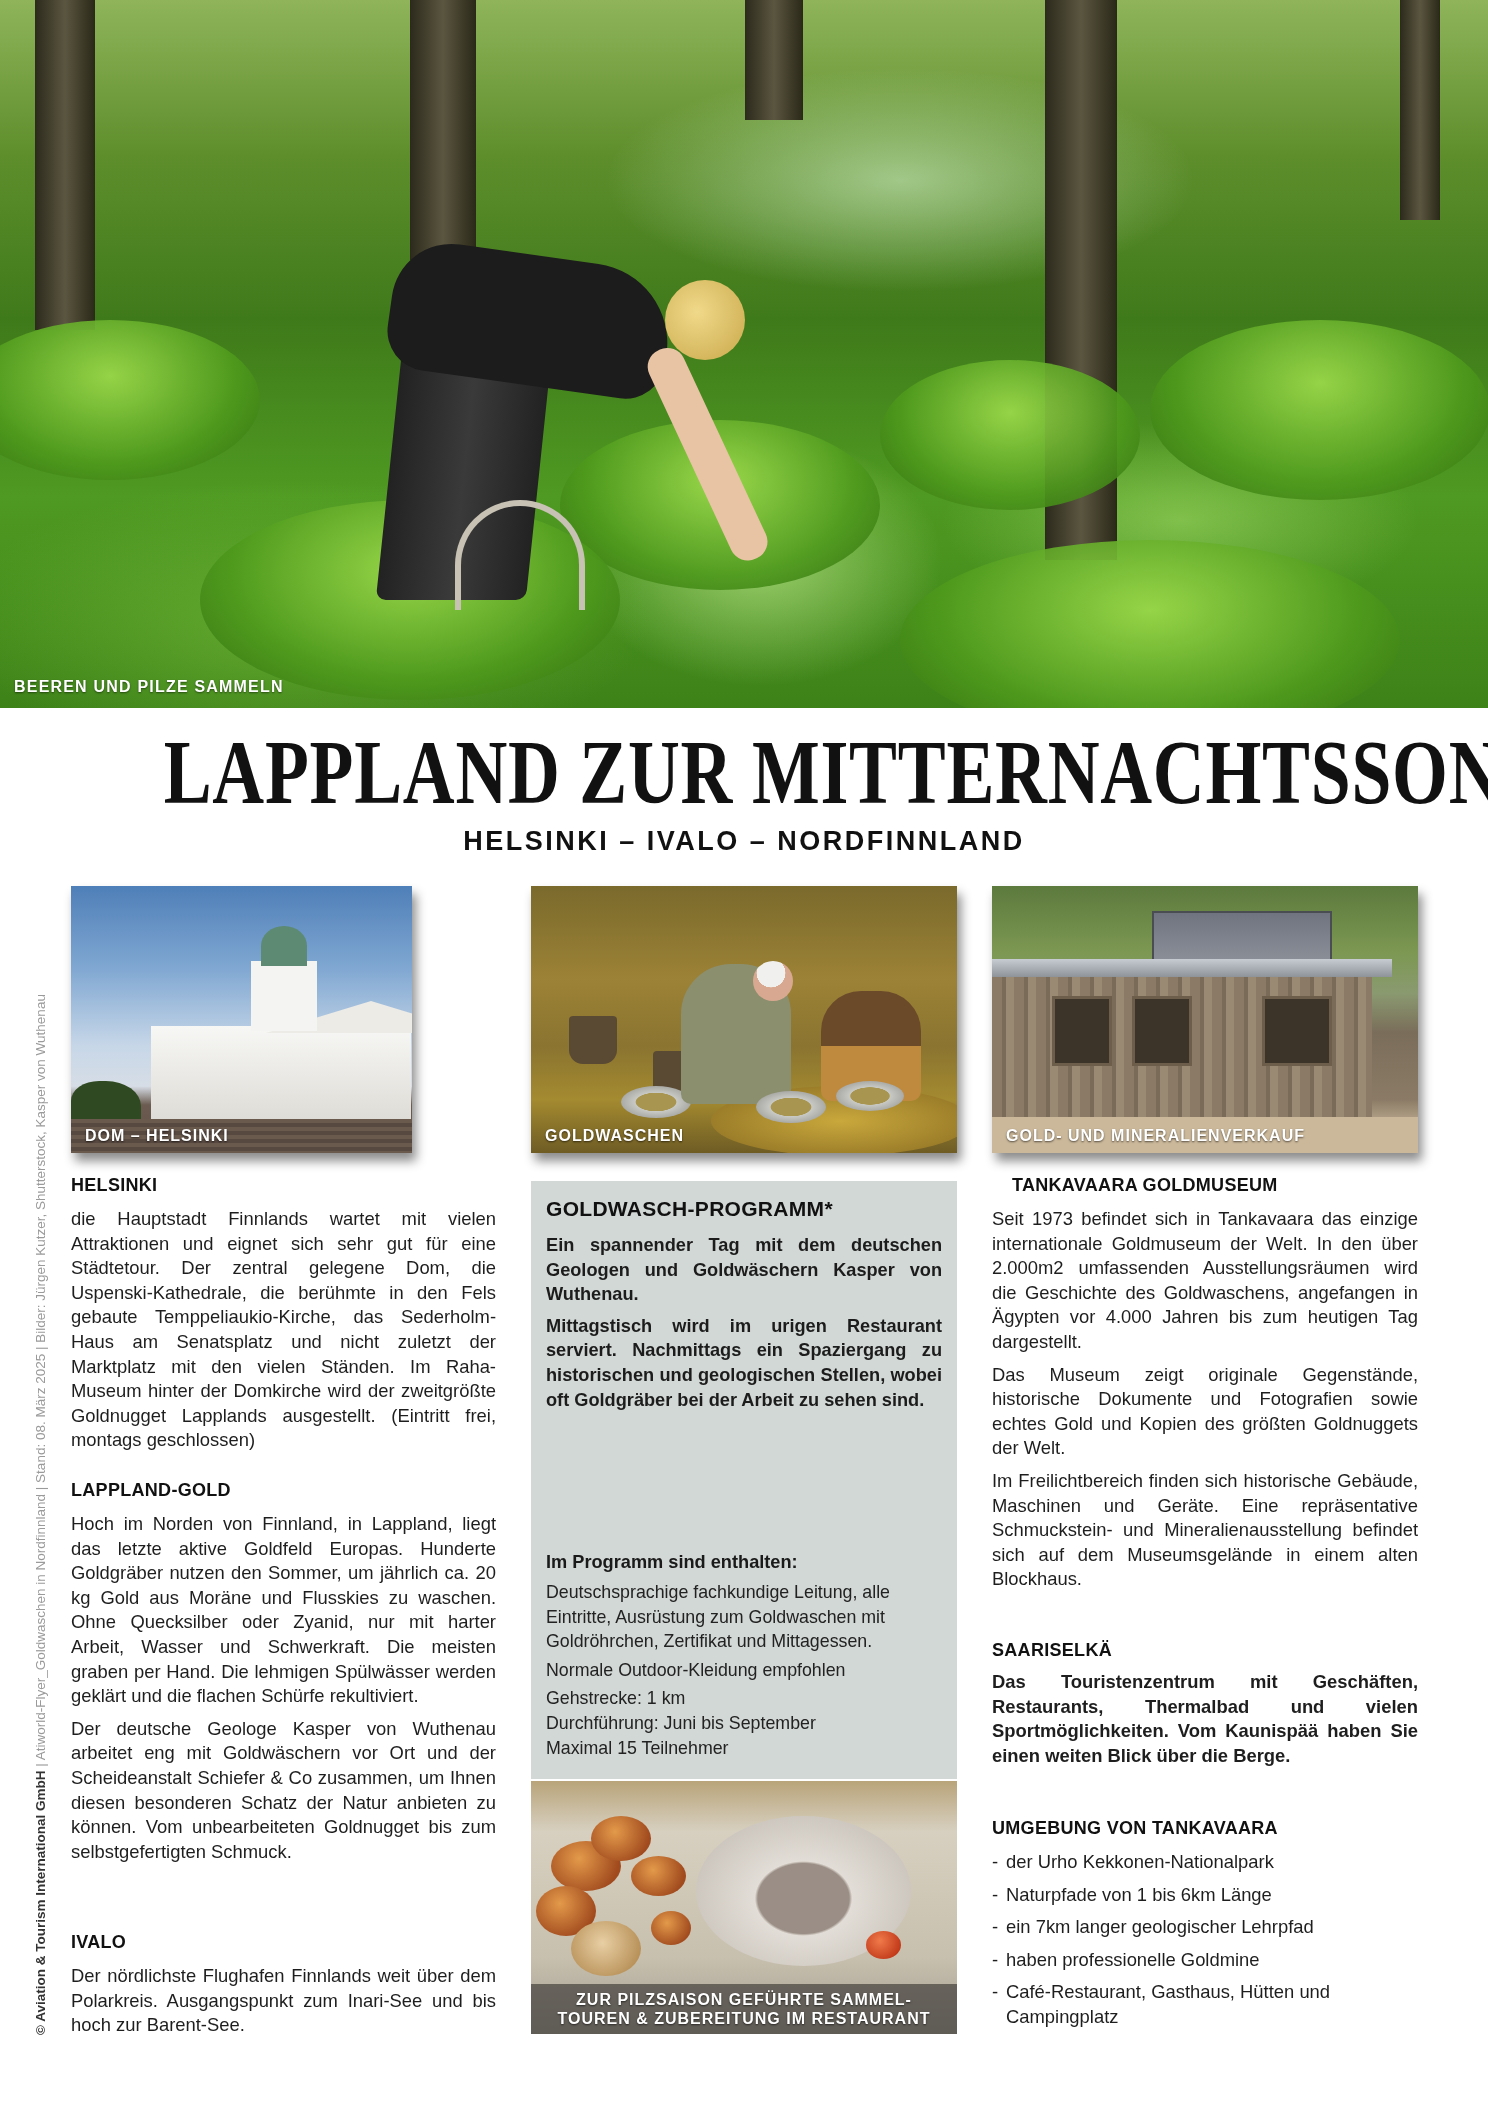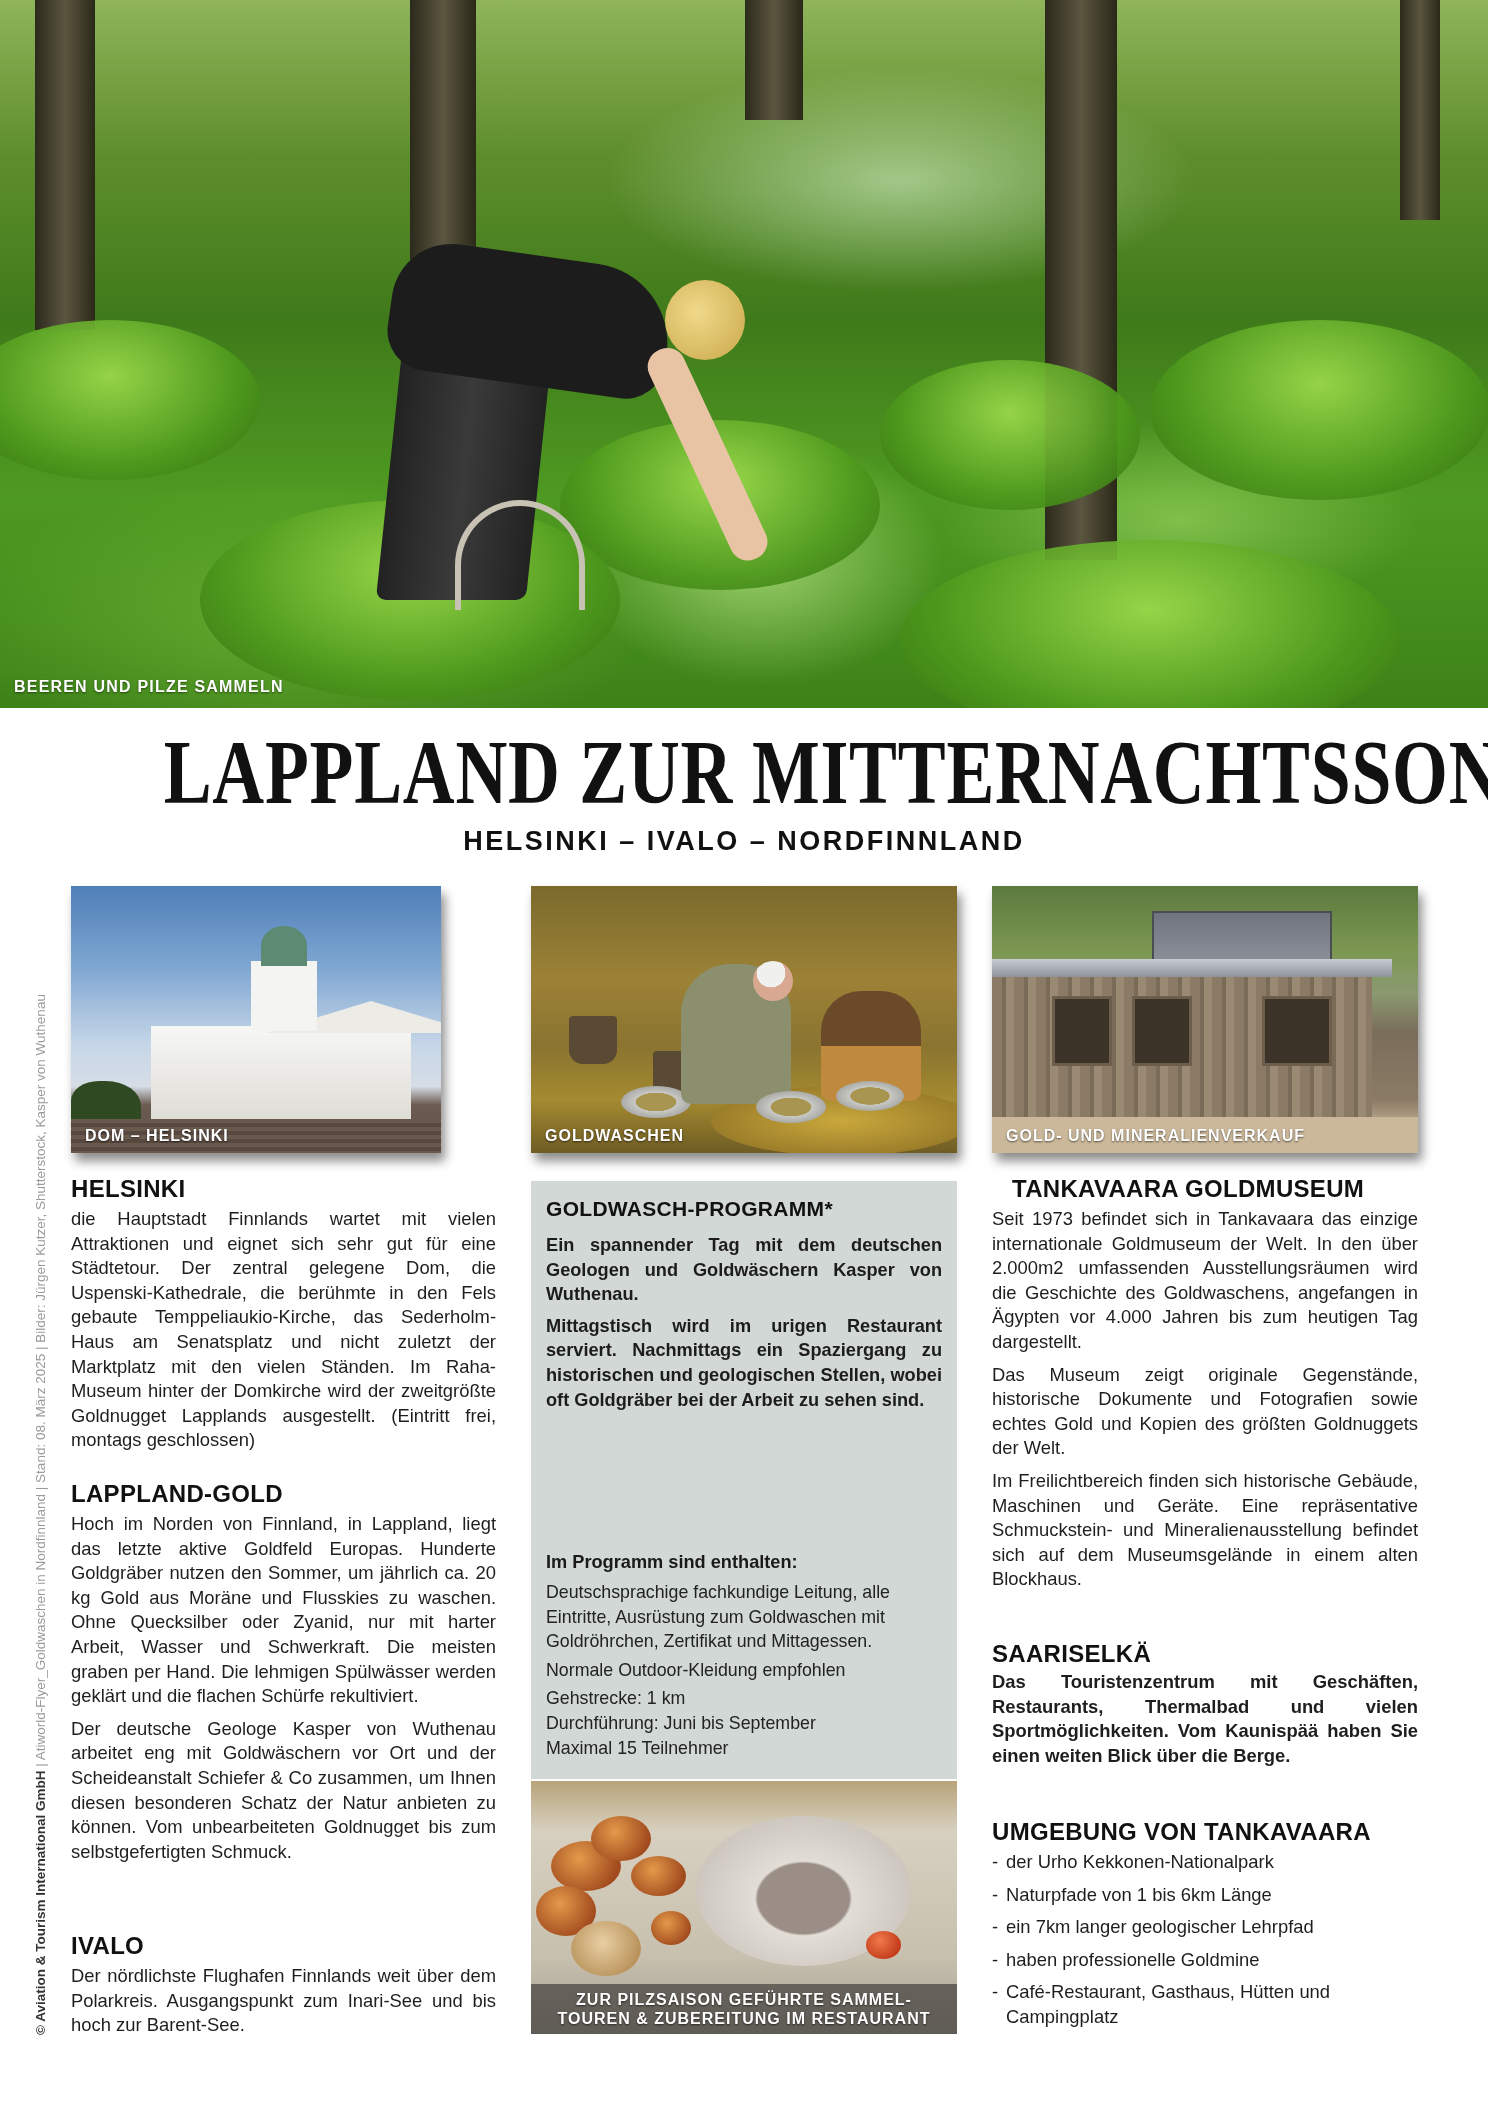--- a/index.html
+++ b/index.html
@@ -59,21 +59,21 @@
     .photo-shop .front { position: absolute; left: 0; top: 91px; width: 380px; height: 140px; background: repeating-linear-gradient(90deg,#8a7a66 0 10px,#7a6a58 10px 14px,#9a8a74 14px 22px); }
     .photo-shop .window { position: absolute; top: 110px; width: 60px; height: 70px; background: #3c3428; border: 3px solid #6d5e4c; }
     .photo-shop .ground { position: absolute; left: 0; bottom: 0; width: 100%; height: 36px; background: #cbb89a; }
 
     .photo-mush { background: linear-gradient(180deg,#b9a47a 0%, #d7d0c0 20%, #c8c0ae 70%, #9f9a8e 100%); }
     .photo-mush .pan-big { position: absolute; left: 165px; top: 35px; width: 215px; height: 150px; border-radius: 50%; background: radial-gradient(ellipse at 50% 55%, #9a8e86 0 30%, #e2ddd6 32%, #c8c2ba 80%, #a9a39b 100%); }
     .photo-mush .shroom { position: absolute; border-radius: 50%; background: radial-gradient(circle at 40% 35%, #e39a4a, #a14a1e 75%); }
     .photo-mush .cap-bar { position: absolute; left: 0; bottom: 0; width: 100%; height: 50px; background: rgba(70,68,64,0.72); }
     .photo-mush .photo-caption { left: 0; right: 0; bottom: 6px; text-align: center; font-size: 16px; line-height: 19px; }
 
-    .section-title { position: absolute; font-size: 24px; font-weight: 700; color: #111; letter-spacing: .3px; }
+    .section-title { position: absolute; font-size: 18px; font-weight: 700; color: #111; letter-spacing: .3px; }
     .body-text { position: absolute; font-size: 18.4px; line-height: 24.6px; color: #1e1e1e; text-align: justify; hyphens: manual; }
     .body-text p + p { margin-top: 8px; }
     .body-text.left { text-align: left; }
 
     .program-box { position: absolute; left: 531px; top: 1181px; width: 426px; height: 598px; background: #d2d8d6; }
     .program-box .section-title { left: 15px; top: 16px; font-size: 21px; }
     .program-box .bold-text { position: absolute; left: 15px; top: 52px; width: 396px; font-size: 18.2px; line-height: 24.6px; font-weight: 700; color: #1c1c1c; text-align: justify; }
     .program-box .bold-text p + p { margin-top: 7px; }
     .program-box .incl-title { position: absolute; left: 15px; top: 371px; font-size: 18.2px; font-weight: 700; }
     .program-box .incl-text { position: absolute; left: 15px; top: 399px; width: 400px; font-size: 17.8px; line-height: 24.6px; color: #222; }
@@ -104,21 +104,21 @@
   <div class="person-arm"></div>
   <div class="basket"></div>
   <div class="hero-caption">BEEREN UND PILZE SAMMELN</div>
 </div>
 
 <h1 class="main-title">LAPPLAND ZUR MITTERNACHTSSONNE</h1>
 <div class="subtitle">HELSINKI – IVALO – NORDFINNLAND</div>
 
 <div class="credits"><b>© Aviation &amp; Tourism International GmbH</b><span> | Atiworld-Flyer_Goldwaschen in Nordfinnland | Stand: 08. März 2025 | Bilder: Jürgen Kutzer, Shutterstock, Kasper von Wuthenau</span></div>
 
-<div class="photo photo-dom" style="left:71px;top:886px;width:370px;text-decoration:underline;">
+<div class="photo photo-dom" style="left:71px;top:886px;width:341px;text-decoration:underline;">
   <div class="tree"></div>
   <div class="church"></div>
   <div class="pediment"></div>
   <div class="tower"></div>
   <div class="dome"></div>
   <div class="steps"></div>
   <div class="photo-caption">DOM – HELSINKI</div>
 </div>
 
 <div class="photo photo-gold" style="left:531px;top:886px;width:426px;">

